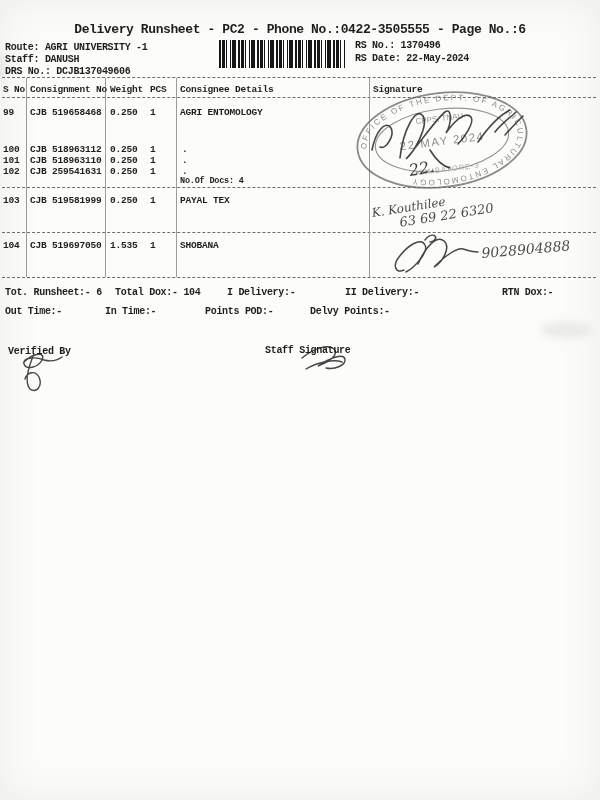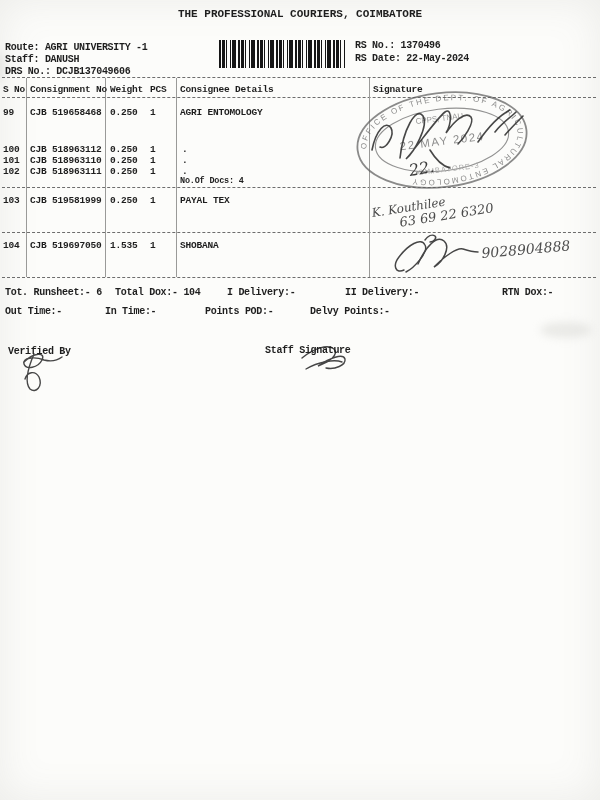--- a/index.html
+++ b/index.html
@@ -24,21 +24,21 @@
   .hw{font-family:"DejaVu Serif",serif;font-style:italic;}
 </style>
 </head>
 <body>
 
 <div id="page">
 
   <div class="smudge" style="left:540px;top:322px;width:52px;height:16px;"></div>
   <div class="smudge" style="left:-6px;top:52px;width:10px;height:30px;opacity:.6;"></div>
 
-  <div class="t f11 center" style="top:8px;">THE PROFESSIONAL COURIERS, COIMBATORE</div>
+  <div class="t f13 center" style="top:22px;">Delivery Runsheet - PC2 - Phone No.:0422-3505555 - Page No.:6</div>
 
   <div class="t f10" style="left:5px;top:42px;">Route: AGRI UNIVERSITY -1</div>
   <div class="t f10" style="left:5px;top:54px;">Staff: DANUSH</div>
   <div class="t f10" style="left:5px;top:66px;">DRS No.: DCJB137049606</div>
 
   <div id="barcode"></div>
 
   <div class="t f10" style="left:355px;top:40px;">RS No.: 1370496</div>
   <div class="t f10" style="left:355px;top:53px;">RS Date: 22-May-2024</div>
 
@@ -76,21 +76,21 @@
   </div>
   <div>
     <span class="t f95" style="left:3px;top:155px;">101</span>
     <span class="t f95" style="left:30px;top:155px;">CJB 518963110</span>
     <span class="t f95" style="left:110px;top:155px;">0.250</span>
     <span class="t f95" style="left:150px;top:155px;">1</span>
     <span class="t f95" style="left:182px;top:155px;">.</span>
   </div>
   <div>
     <span class="t f95" style="left:3px;top:166px;">102</span>
-    <span class="t f95" style="left:30px;top:166px;">CJB 518963111</span>
+    <span class="t f95" style="left:30px;top:166px;">CJB 259541631</span>
     <span class="t f95" style="left:110px;top:166px;">0.250</span>
     <span class="t f95" style="left:150px;top:166px;">1</span>
     <span class="t f95" style="left:182px;top:166px;">.</span>
   </div>
   <div class="t f85" style="left:180px;top:176px;">No.Of Docs: 4</div>
 
   <div>
     <span class="t f95" style="left:3px;top:195px;">103</span>
     <span class="t f95" style="left:30px;top:195px;">CJB 519581999</span>
     <span class="t f95" style="left:110px;top:195px;">0.250</span>

